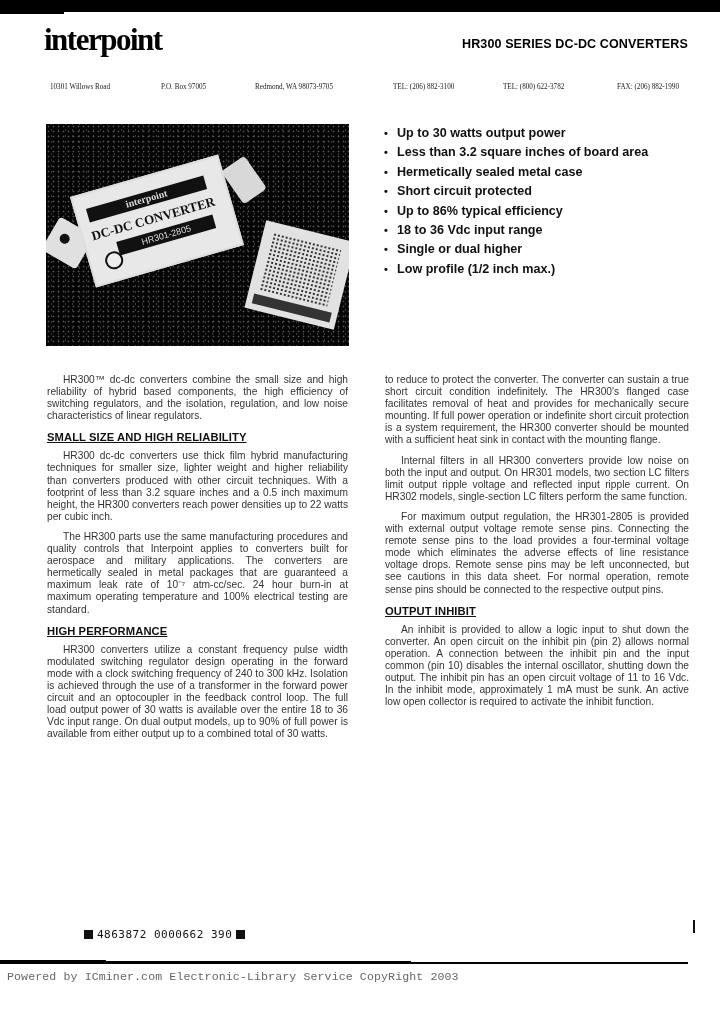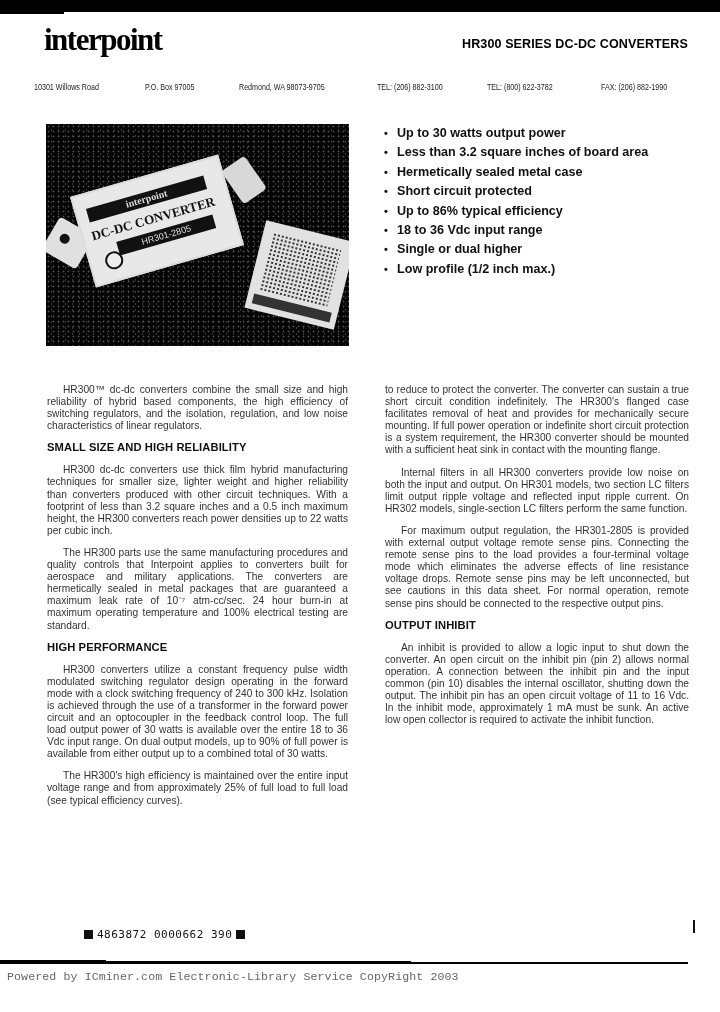--- a/index.html
+++ b/index.html
@@ -3,21 +3,21 @@
 <meta charset="utf-8">
 <style>
   html, body { margin: 0; padding: 0; background: #ffffff; }
   body { width: 720px; height: 1012px; position: relative; overflow: hidden; color: #000; font-family: "Liberation Sans", sans-serif; }
   .topband { position: absolute; left: 0; top: 0; width: 720px; height: 12px; background: #000; }
   .topband-notch { position: absolute; left: 0; top: 12px; width: 64px; height: 2px; background: #000; }
 
   .logo { position: absolute; left: 44px; top: 22px; font-family: "Liberation Serif", serif; font-weight: bold; font-size: 31px; letter-spacing: -1.5px; line-height: 36px; transform: scaleY(1.05); }
   .series-title { position: absolute; right: 32px; top: 36px; font-weight: bold; font-size: 13.5px; letter-spacing: 0.1px; transform: scaleX(0.93); transform-origin: right center; }
 
-  .address-row { position: absolute; left: 34px; top: 82px; width: 646px; height: 12px; font-family: Liberation Sans, sans-serif; font-size: 8.4px; color: #222; }
+  .address-row { position: absolute; left: 50px; top: 82px; width: 646px; height: 12px; font-family: Liberation Serif, serif; font-size: 8.4px; color: #222; }
   .address-row span { position: absolute; top: 0; white-space: nowrap; transform: scaleX(0.85); transform-origin: left center; }
 
   .photo { position: absolute; left: 46px; top: 124px; width: 303px; height: 222px; background: #050505; overflow: hidden; }
   .photo .noise { position: absolute; inset: 0;
     background-image:
       radial-gradient(#777 0.8px, transparent 1.1px),
       radial-gradient(#555 0.7px, transparent 1px);
     background-size: 5px 5px, 7px 6px;
     background-position: 0 0, 2px 3px; opacity: 0.7; }
   .photo .module { position: absolute; left: 34px; top: 50px; width: 150px; height: 90px; background: #e8e8e8; transform: rotate(-16deg); border: 2px solid #ddd; }
@@ -31,23 +31,23 @@
   .photo .chip { position: absolute; left: 208px; top: 106px; width: 92px; height: 90px; background: #e2e2e2; transform: rotate(14deg); overflow: hidden; }
   .photo .chip::before { content: ""; position: absolute; left: 10px; top: 10px; width: 70px; height: 60px;
     background-image: radial-gradient(#333 1px, transparent 1.4px); background-size: 4px 4px; }
   .photo .chip::after { content: ""; position: absolute; left: 6px; bottom: 6px; width: 80px; height: 10px; background: #333; }
 
   .features { position: absolute; left: 384px; top: 124px; list-style: none; margin: 0; padding: 0; }
   .features li { position: relative; font-weight: bold; font-size: 12.6px; line-height: 19.4px; padding-left: 13px; white-space: nowrap; color: #111; }
   .features li .bullet { position: absolute; left: 0; top: 0; font-size: 11px; }
 
   .col { position: absolute; font-size: 10.2px; line-height: 12.1px; color: #333; text-align: justify; }
-  .col p { margin: 10px 0 8px 0; text-indent: 16px; }
+  .col p { margin: 0 0 8px 0; text-indent: 16px; }
   .col p.noindent { text-indent: 0; }
-  .col h3 { margin: 0 0 6px 0; font-size: 11.2px; line-height: 14px; font-weight: bold; color: #111; letter-spacing: 0.1px; }
+  .col h3 { margin: 0 0 6px 0; font-size: 11.2px; line-height: 14px; font-weight: bold; color: #111; letter-spacing: 0.1px; text-decoration: underline; }
   .col-left { left: 47px; top: 374px; width: 301px; }
   .col-right { left: 385px; top: 374px; width: 304px; }
 
   .barcode { position: absolute; left: 80px; top: 928px; height: 14px; font-family: "DejaVu Sans Mono", monospace; font-size: 11px; letter-spacing: 0.5px; white-space: nowrap; color: #111; }
   .barcode .blk { display: inline-block; width: 9px; height: 9px; background: #111; vertical-align: -1px; margin: 0 4px; }
   .mark { position: absolute; left: 693px; top: 920px; width: 2px; height: 13px; background: #111; }
 
   .footer-rule { position: absolute; left: 0; top: 960px; width: 688px; height: 0; }
   .footer-rule .seg1 { position: absolute; left: 0; top: 0; width: 106px; height: 4px; background: #000; }
   .footer-rule .seg2 { position: absolute; left: 106px; top: 1px; width: 305px; height: 3px; background: #000; }
@@ -96,21 +96,20 @@
   <li><span class="bullet">•</span><span>Low profile (1/2 inch max.)</span></li>
 </ul>
 
 <div class="col col-left">
   <p>HR300™ dc-dc converters combine the small size and high reliability of hybrid based components, the high efficiency of switching regulators, and the isolation, regulation, and low noise characteristics of linear regulators.</p>
   <h3>SMALL SIZE AND HIGH RELIABILITY</h3>
   <p>HR300 dc-dc converters use thick film hybrid manufacturing techniques for smaller size, lighter weight and higher reliability than converters produced with other circuit techniques. With a footprint of less than 3.2 square inches and a 0.5 inch maximum height, the HR300 converters reach power densities up to 22 watts per cubic inch.</p>
   <p>The HR300 parts use the same manufacturing procedures and quality controls that Interpoint applies to converters built for aerospace and military applications. The converters are hermetically sealed in metal packages that are guaranteed a maximum leak rate of 10⁻⁷ atm-cc/sec. 24 hour burn-in at maximum operating temperature and 100% electrical testing are standard.</p>
   <h3>HIGH PERFORMANCE</h3>
   <p>HR300 converters utilize a constant frequency pulse width modulated switching regulator design operating in the forward mode with a clock switching frequency of 240 to 300 kHz. Isolation is achieved through the use of a transformer in the forward power circuit and an optocoupler in the feedback control loop. The full load output power of 30 watts is available over the entire 18 to 36 Vdc input range. On dual output models, up to 90% of full power is available from either output up to a combined total of 30 watts.</p>
-  <p>The HR300's high efficiency is maintained over the entire input voltage range and from approximately 25% of full load to full load (see typical efficiency curves).</p>
 </div>
 
 <div class="col col-right">
   <p class="noindent">to reduce to protect the converter. The converter can sustain a true short circuit condition indefinitely. The HR300's flanged case facilitates removal of heat and provides for mechanically secure mounting. If full power operation or indefinite short circuit protection is a system requirement, the HR300 converter should be mounted with a sufficient heat sink in contact with the mounting flange.</p>
   <p>Internal filters in all HR300 converters provide low noise on both the input and output. On HR301 models, two section LC filters limit output ripple voltage and reflected input ripple current. On HR302 models, single-section LC filters perform the same function.</p>
   <p>For maximum output regulation, the HR301-2805 is provided with external output voltage remote sense pins. Connecting the remote sense pins to the load provides a four-terminal voltage mode which eliminates the adverse effects of line resistance voltage drops. Remote sense pins may be left unconnected, but see cautions in this data sheet. For normal operation, remote sense pins should be connected to the respective output pins.</p>
   <h3 style="margin-top:4px">OUTPUT INHIBIT</h3>
   <p>An inhibit is provided to allow a logic input to shut down the converter. An open circuit on the inhibit pin (pin 2) allows normal operation. A connection between the inhibit pin and the input common (pin 10) disables the internal oscillator, shutting down the output. The inhibit pin has an open circuit voltage of 11 to 16 Vdc. In the inhibit mode, approximately 1 mA must be sunk. An active low open collector is required to activate the inhibit function.</p>
 </div>
 

